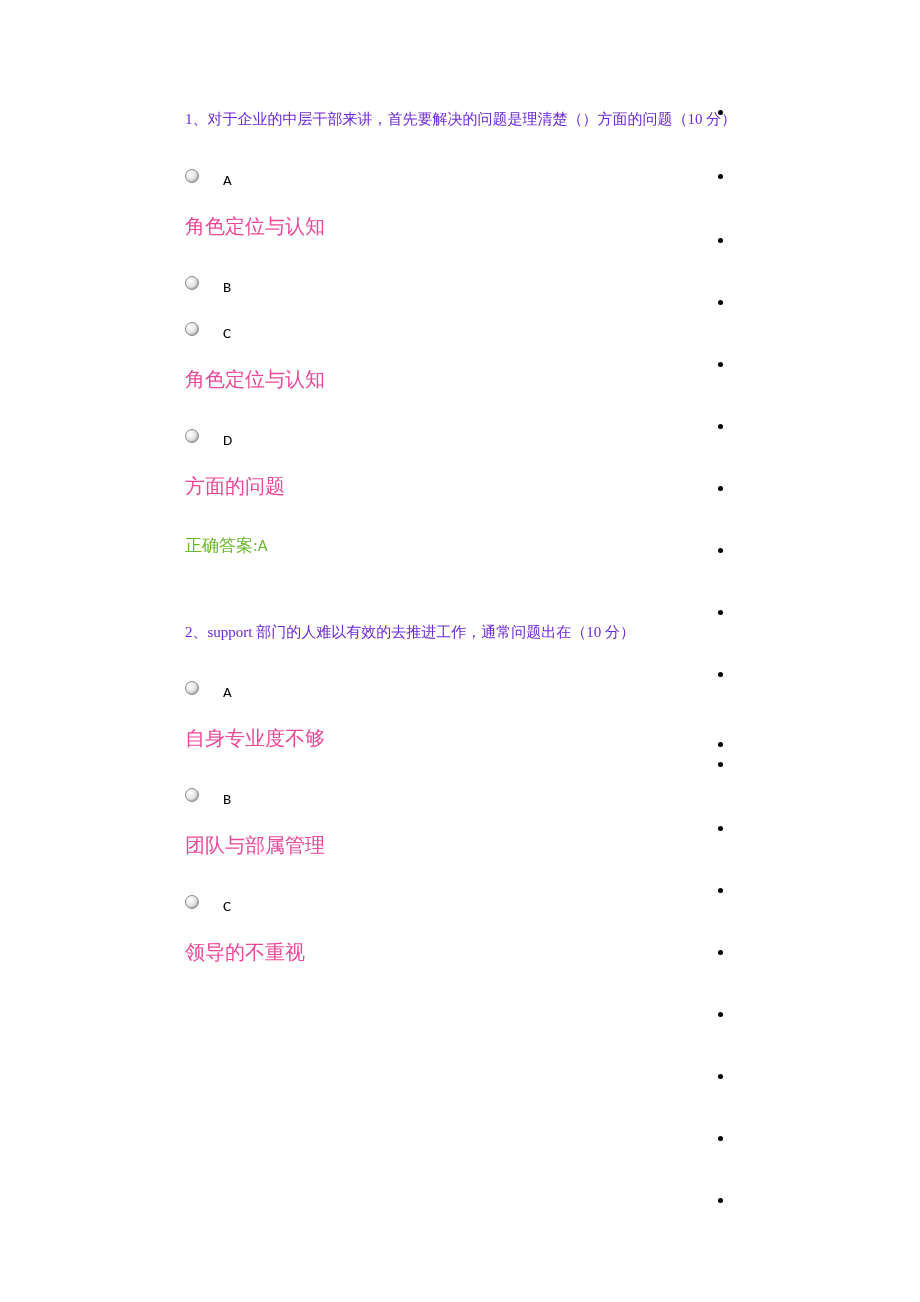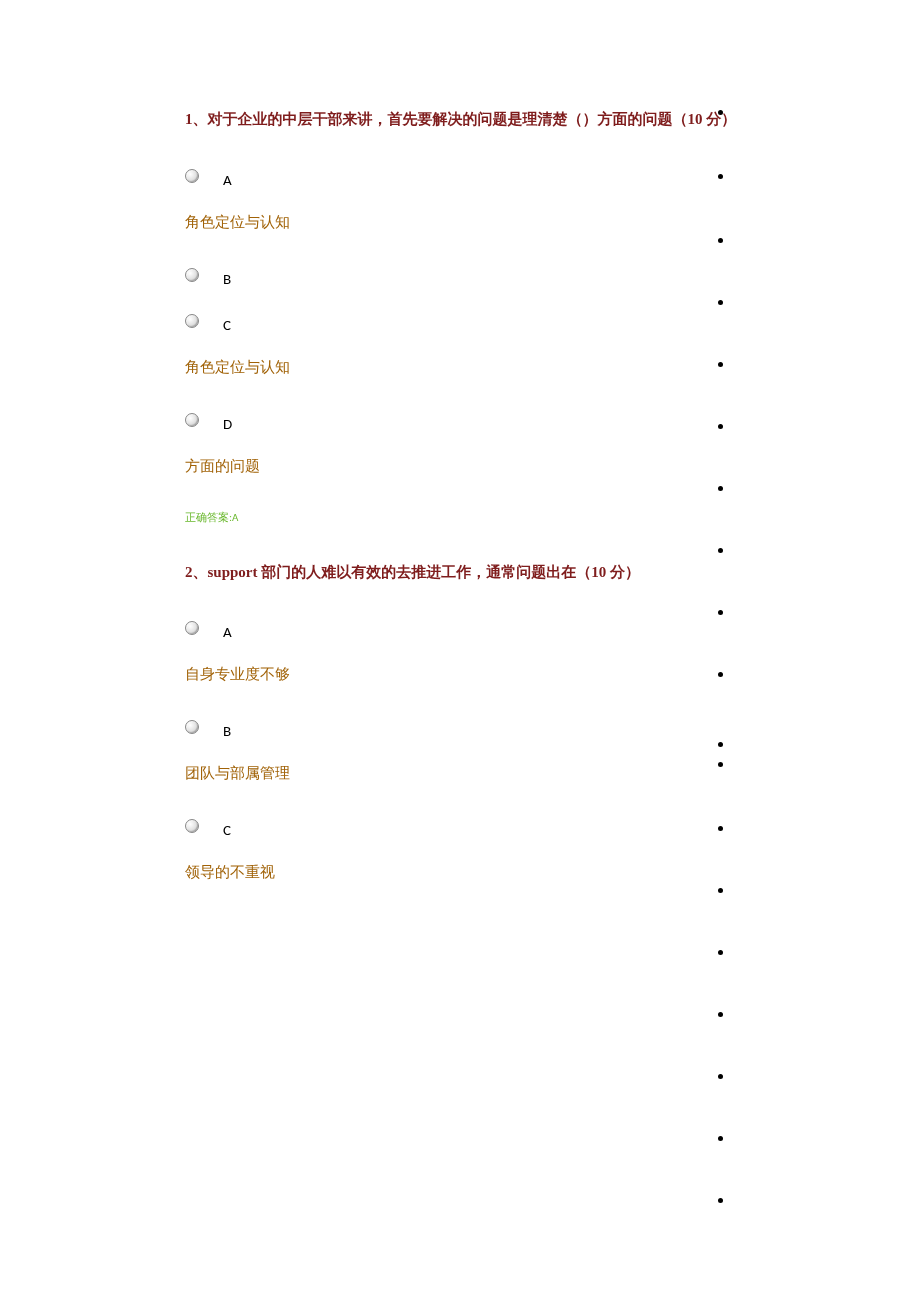--- a/index.html
+++ b/index.html
@@ -11,22 +11,22 @@
     position: relative;
   }
   .content {
     position: absolute;
     left: 185px;
     top: 100px;
     width: 560px;
   }
   .question-text {
     font-size: 15px;
-    font-weight: bold;
-    color: #7f1d1d;
+    font-weight: normal;
+    color: #6d28d9;
     line-height: 1.5;
     margin-bottom: 36px;
     margin-top: 8px;
   }
   .option-row {
     display: flex;
     align-items: center;
     margin-bottom: 28px;
   }
   .radio {
@@ -40,29 +40,29 @@
     flex-shrink: 0;
   }
   .option-letter {
     font-family: Calibri, Arial, sans-serif;
     font-size: 15px;
     color: #000;
     position: relative;
     top: 4px;
   }
   .option-text {
-    font-size: 15px;
-    color: #a16207;
+    font-size: 20px;
+    color: #ec4899;
     margin-bottom: 34px;
   }
   .answer {
-    font-size: 11px;
+    font-size: 17px;
     color: #6ab82e;
     margin-top: 2px;
-    margin-bottom: 36px;
+    margin-bottom: 64px;
   }
   .answer .letter {
     font-family: Calibri, Arial, sans-serif;
   }
   .bullets {
     position: absolute;
     right: 192px;
     top: 110px;
     width: 10px;
   }

